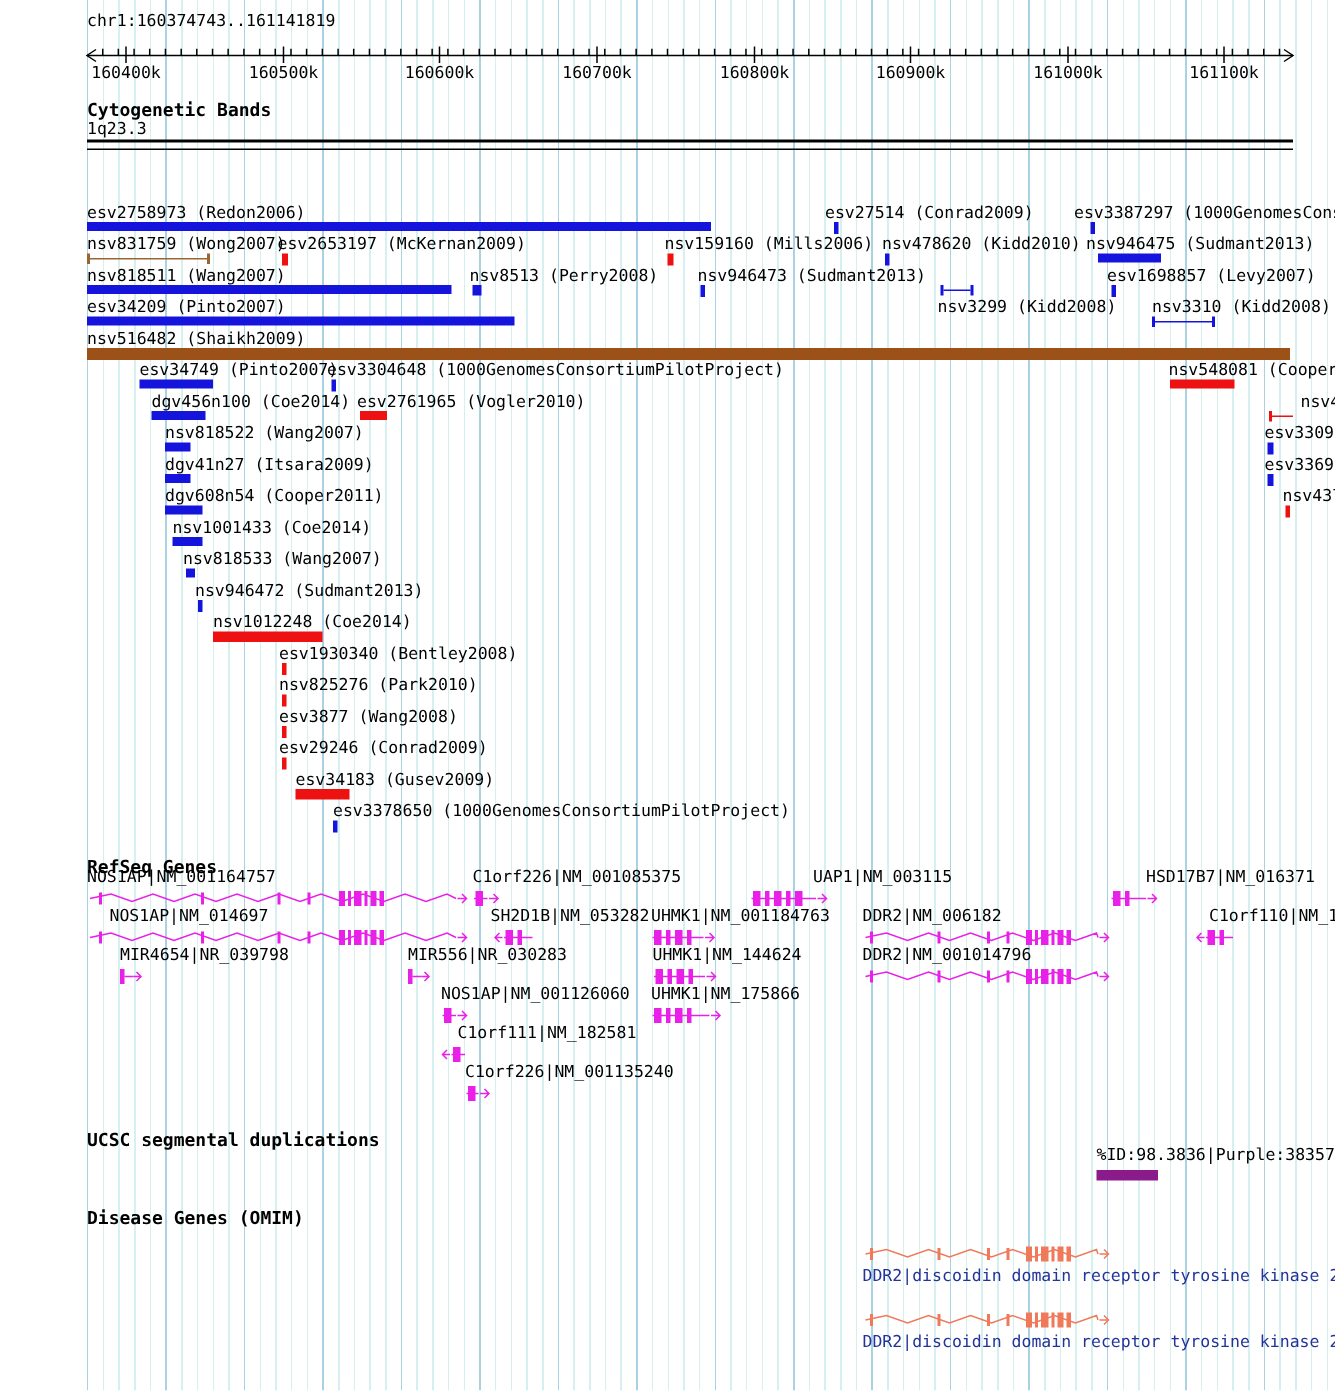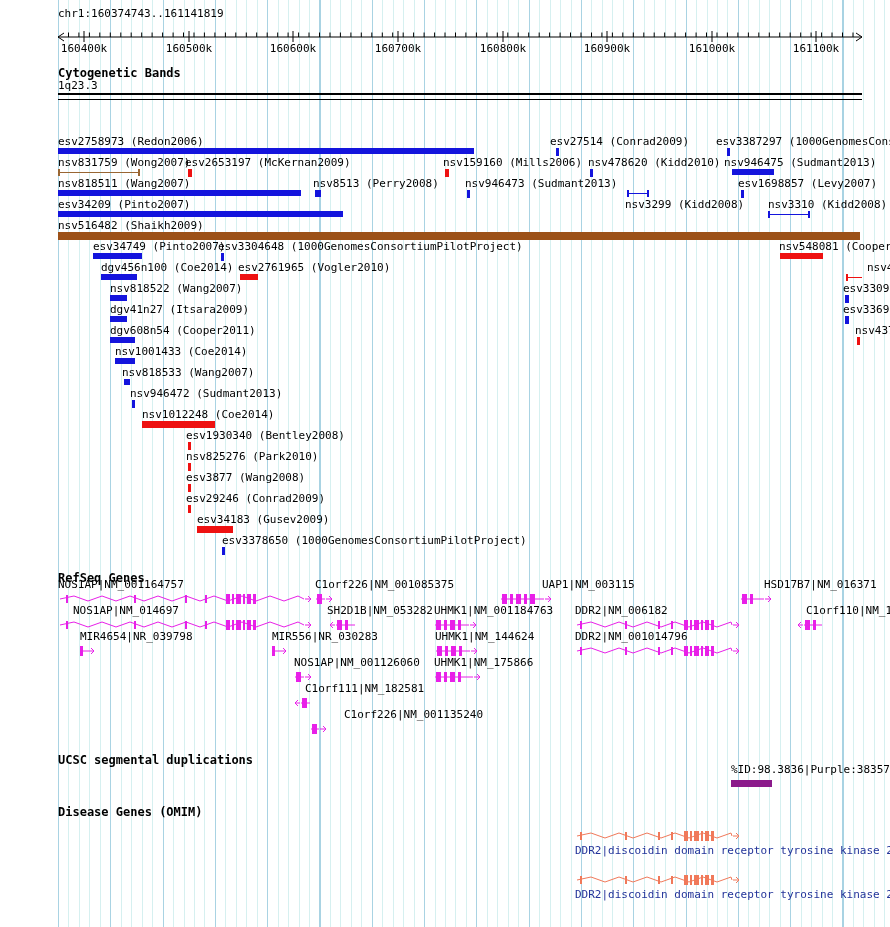--- a/index.html
+++ b/index.html
@@ -358,21 +358,21 @@
           <rect x="16" y="2" width="5" height="10" fill="#e820e8"></rect>
           <rect x="24" y="2" width="3" height="10" fill="#e820e8"></rect>
           <path d="M40 7 H46 M43 4 L46 7 L43 10" stroke="#e820e8" fill="none"></path>
         </svg></div>
       <div class="lbl" style="left: 305px; top: 683px; color: rgb(0, 0, 0);">C1orf111|NM_182581</div>
       <div style="position: absolute; left: 294px; top: 696px; width: 17px; height: 14px;"><svg xmlns="http://www.w3.org/2000/svg" width="17" height="14">
           <path d="M7 7 H16" stroke="#e820e8" fill="none"></path>
           <rect x="8" y="2" width="5" height="10" fill="#e820e8"></rect>
           <path d="M6 7 H1 M4 4 L1 7 L4 10" stroke="#e820e8" fill="none"></path>
         </svg></div>
-      <div class="lbl" style="left: 310px; top: 709px; color: rgb(0, 0, 0); margin-left: 34px;">C1orf226|NM_001135240</div>
+      <div class="lbl" style="left: 310px; top: 709px; color: rgb(0, 0, 0);">C1orf226|NM_001135240</div>
       <div style="position: absolute; left: 310px; top: 722px; width: 17px; height: 14px;"><svg xmlns="http://www.w3.org/2000/svg" width="17" height="14">
           <path d="M1 7 H9" stroke="#e820e8" fill="none"></path>
           <rect x="2" y="2" width="5" height="10" fill="#e820e8"></rect>
           <path d="M10 7 H16 M13 4 L16 7 L13 10" stroke="#e820e8" fill="none"></path>
         </svg></div>
       <div class="lbl" style="left: 731px; top: 764px;">%ID:98.3836|Purple:38357</div>
       <div class="bar" style="left: 731px; top: 780px; width: 41px; height: 7px; background: rgb(139, 26, 139);"></div>
       <div class="lbl" style="left: 575px; top: 845px; color: rgb(34, 51, 153);">DDR2|discoidin domain receptor tyrosine kinase 2</div>
       <div style="position: absolute; left: 575px; top: 829px; width: 165px; height: 14px;"><svg xmlns="http://www.w3.org/2000/svg" width="165" height="14">
           <polyline points="2,7 16,4 30,9 44,4 58,9 72,4 86,9 100,4 114,9 128,4 142,9 156,4 157,7" stroke="#f0795a" fill="none"></polyline>

